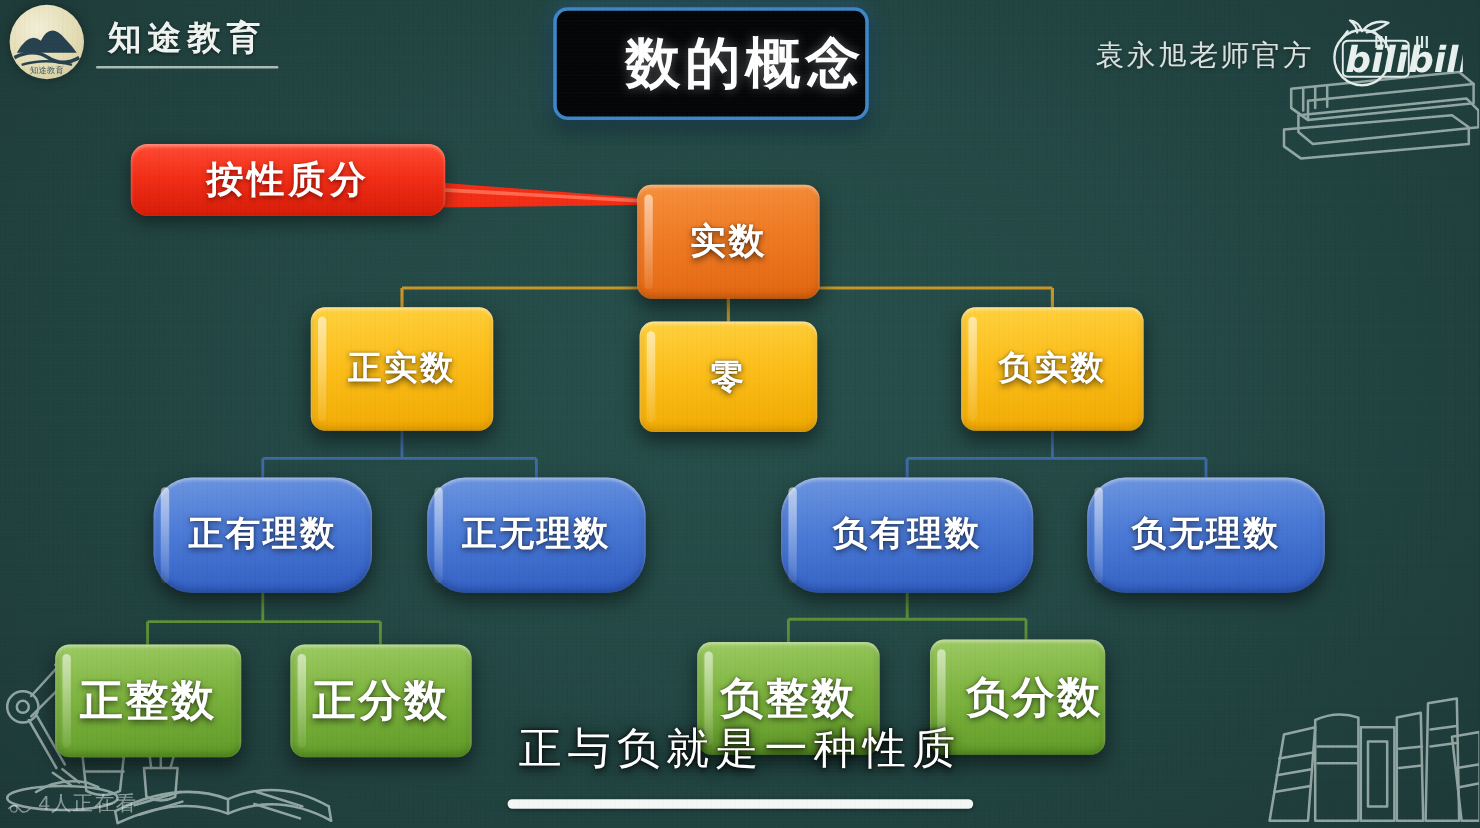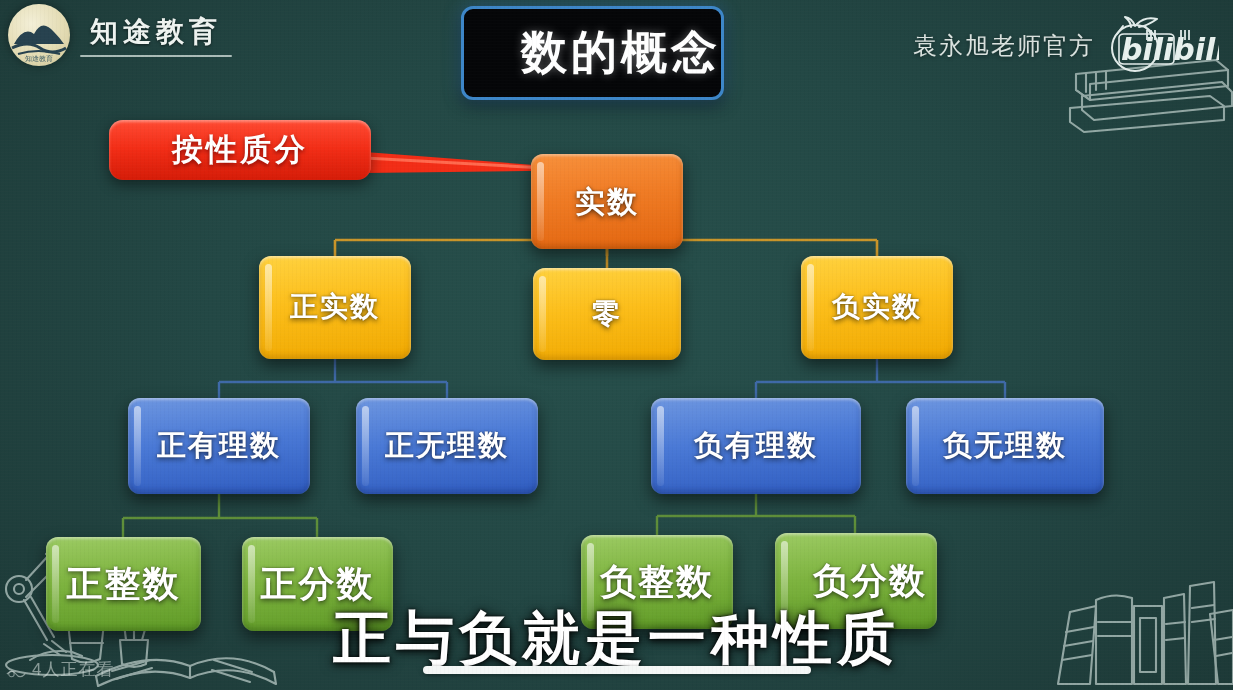--- a/index.html
+++ b/index.html
@@ -168,20 +168,21 @@
     background: linear-gradient(175deg, #ffd23f 0%, #fcbe1a 45%, #f0a800 100%);
     box-shadow: 0 7px 16px rgba(0,0,0,.5), inset 0 2px 3px rgba(255,255,255,.5),
                 inset 0 -3px 6px rgba(160,105,0,.4);
   }
   .node.lv2 span { font-size: 28px; }
 
   .node.lv3 {
     background: linear-gradient(175deg, #6d96e0 0%, #4a79d6 45%, #2f5cc0 100%);
     box-shadow: 0 7px 16px rgba(0,0,0,.5), inset 0 2px 3px rgba(255,255,255,.42),
                 inset 0 -3px 6px rgba(20,45,110,.45);
+    border-radius: 32px;
   }
   .node.lv3 span { font-size: 29px; }
 
   .node.lv4 {
     background: linear-gradient(175deg, #9ccb63 0%, #7db33f 45%, #5f9a26 100%);
     box-shadow: 0 7px 16px rgba(0,0,0,.5), inset 0 2px 3px rgba(255,255,255,.45),
                 inset 0 -3px 6px rgba(45,85,15,.45);
   }
   .node.lv4 span { font-size: 36px; }
 
@@ -191,22 +192,22 @@
   
   #decor { position: absolute; inset: 0; pointer-events: none; opacity: .62; }
 
   
   .subtitle {
     position: absolute;
     left: 0; right: 0;
     top: 600px;
     text-align: center;
     color: #ffffff;
-    font-size: 58px;
-    font-weight: 700;
+    font-size: 36px;
+    font-weight: 400;
     letter-spacing: 5px;
     text-shadow: 0 0 3px #000, 0 2px 7px rgba(0,0,0,.85), 0 0 14px rgba(0,0,0,.6);
   }
 
   
   .viewers {
     position: absolute;
     left: 6px; bottom: 9px;
     display: flex;
     align-items: flex-end;
@@ -392,21 +393,21 @@
 
   <div class="node lv4" style="left: 46px; top: 537px; width: 155px; height: 94px;">
     <span>正整数</span>
   </div>
   <div class="node lv4" style="left: 242px; top: 537px; width: 151px; height: 94px;">
     <span>正分数</span>
   </div>
   <div class="node lv4" style="left: 581px; top: 535px; width: 152px; height: 94px;">
     <span>负整数</span>
   </div>
-  <div class="node lv4" style="left: 775px; top: 533px; width: 162px; height: 96px; padding-left: 28px;">
+  <div class="node lv4" style="left: 775px; top: 533px; width: 146px; height: 96px; padding-left: 28px;">
     <span>负分数</span>
   </div>
 
   <div class="subtitle">正与负就是一种性质</div>
 
   <div class="viewers">
     <svg class="eye" viewBox="0 0 22 14">
       <path d="M1 7 Q7 1 11 7 Q15 13 21 7" fill="none" stroke="rgba(222,232,228,.55)" stroke-width="1.4"></path>
       <circle cx="6" cy="7" r="3" fill="none" stroke="rgba(222,232,228,.5)" stroke-width="1.2"></circle>
     </svg>

